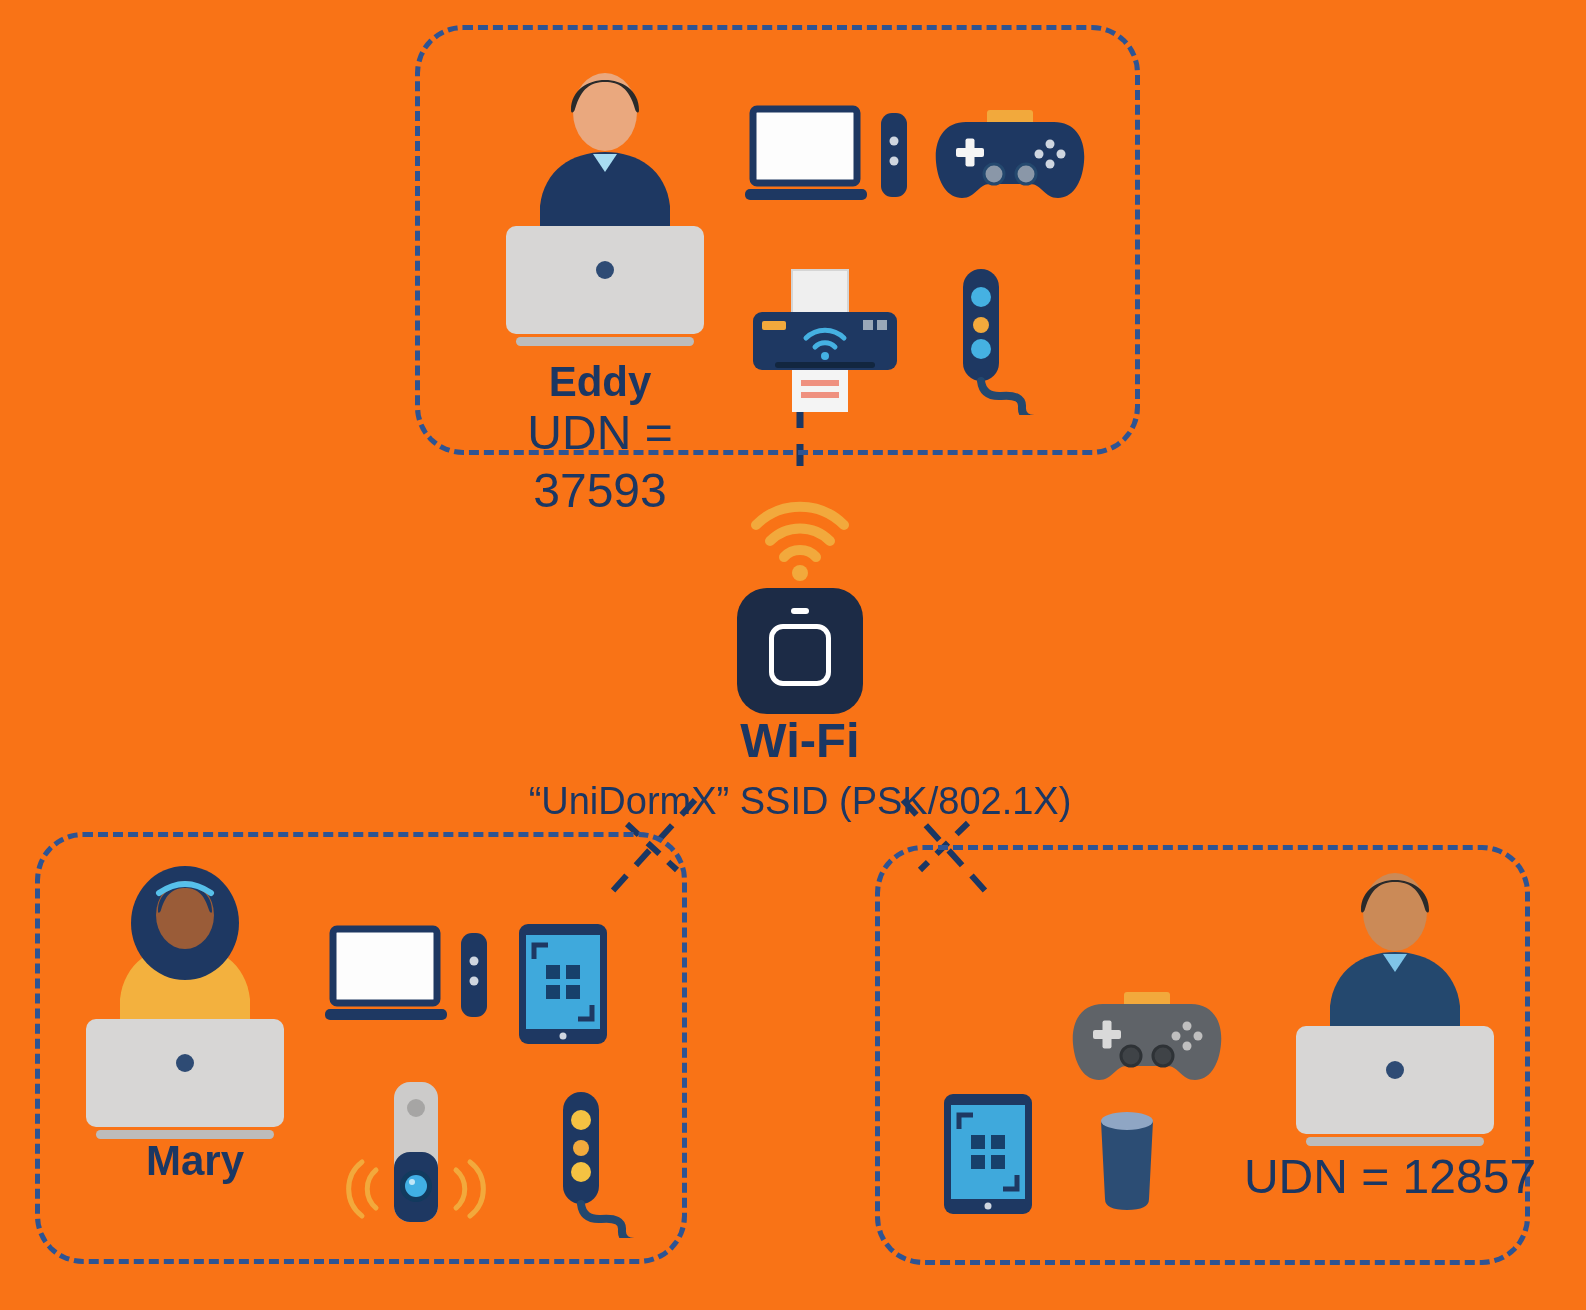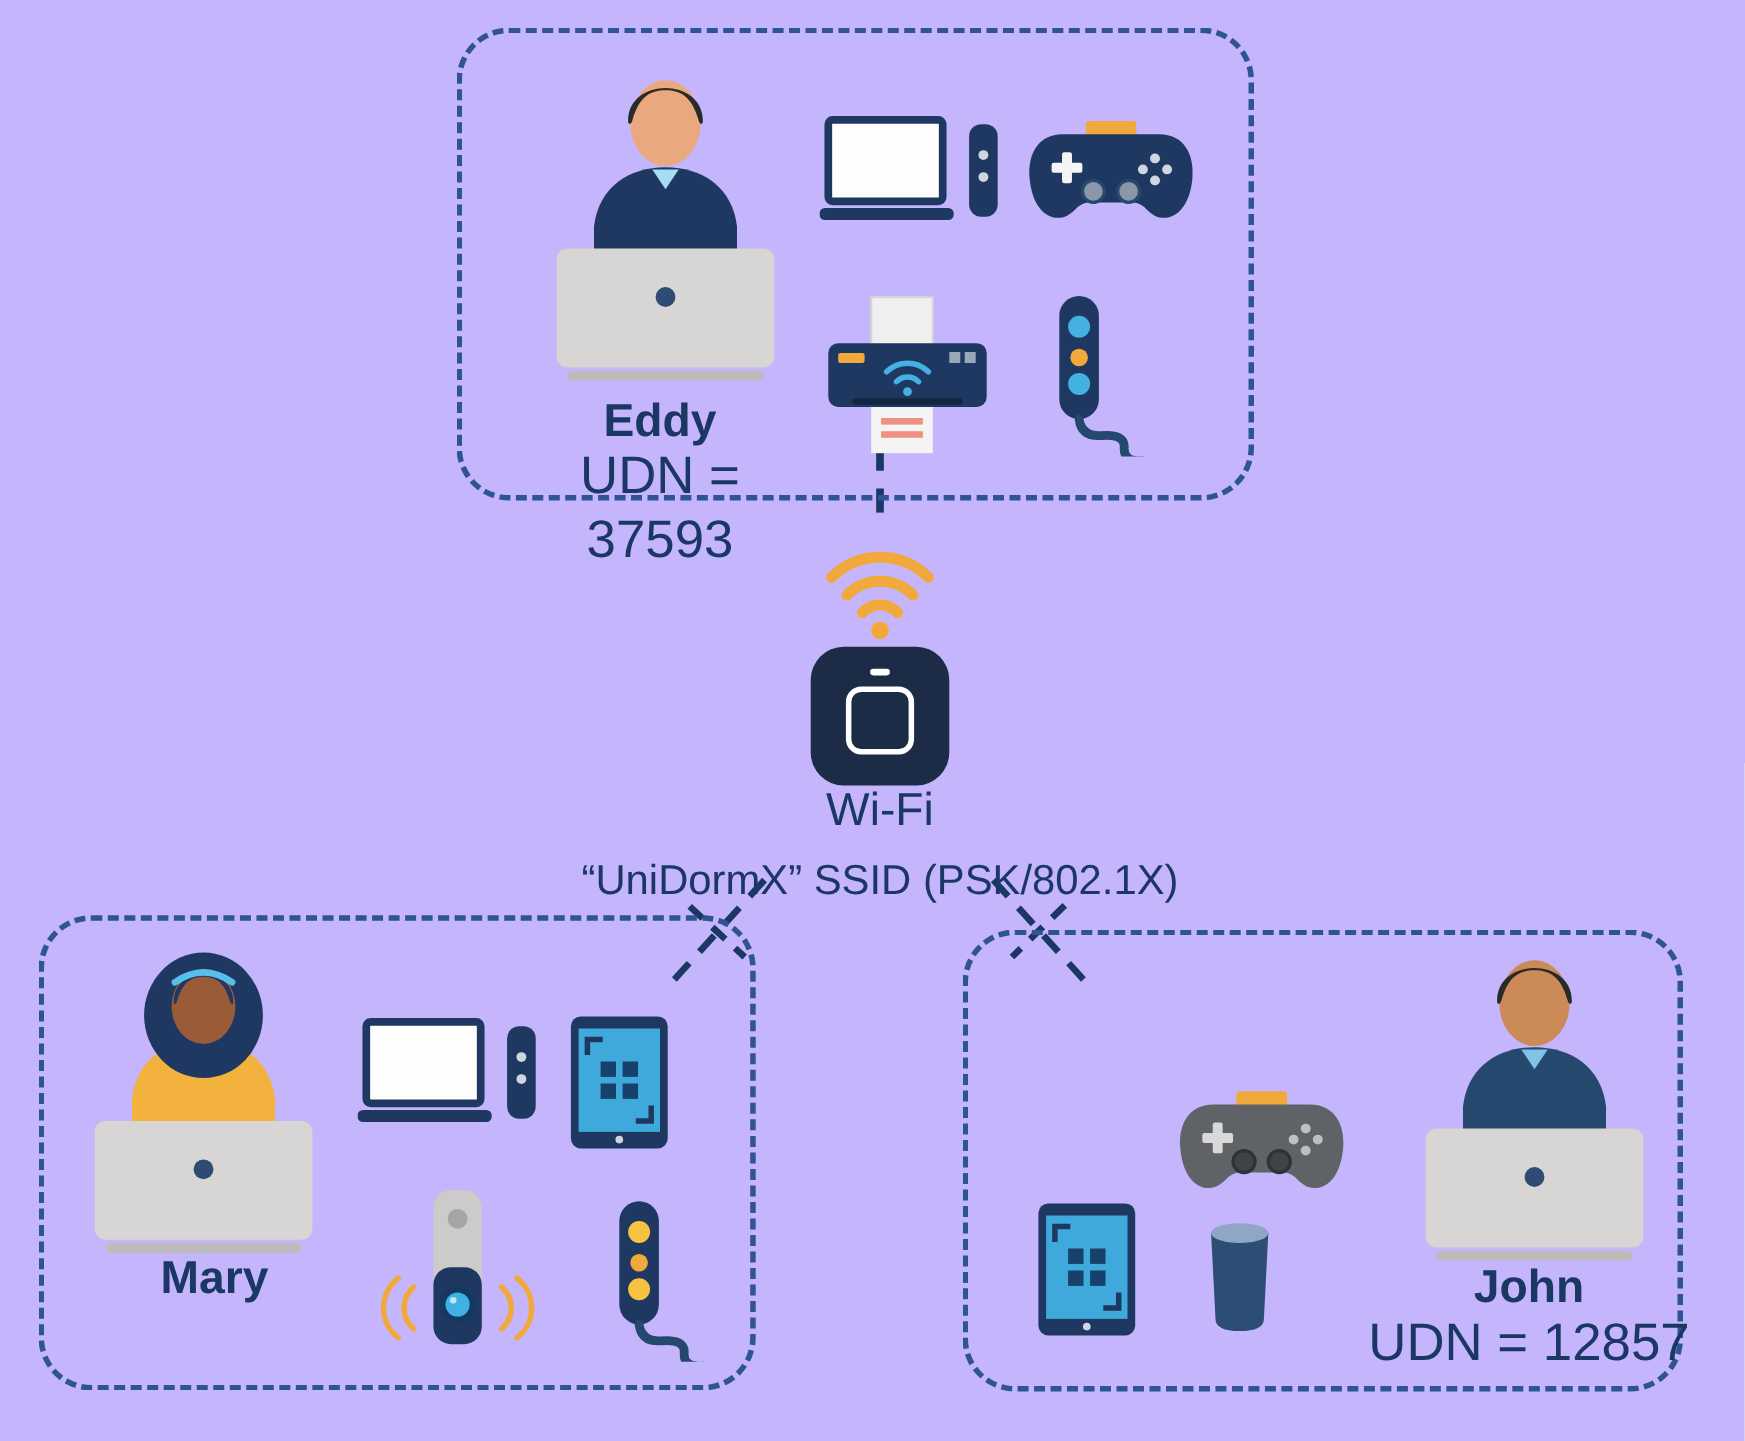--- a/index.html
+++ b/index.html
@@ -1,33 +1,33 @@
 <!DOCTYPE html>
 <html><head>
 <meta charset="utf-8">
 <style>
   html,body{margin:0;padding:0;background:#e9e8e7;}
   .canvas{
     position:relative;
     width:1586px;height:1310px;
-    background:#c4b5fd;
+    background:#f97316;
     font-family:"Liberation Sans", sans-serif;
     overflow:hidden;
   }
   .group-box{
     position:absolute;
     border:5px dashed #2e5493;
     border-radius:48px;
     box-sizing:border-box;
   }
   .abs{position:absolute;}
   .label-block{position:absolute;text-align:center;color:#1b3763;}
   .label-name{font-size:42px;font-weight:700;line-height:1.05;}
   .label-udn{font-size:48px;font-weight:400;line-height:1.2;}
-  .wifi-title{position:absolute;text-align:center;color:#1b3763;font-size:42px;font-weight:400;}
+  .wifi-title{position:absolute;text-align:center;color:#1b3763;font-size:49px;font-weight:700;}
   .wifi-sub{position:absolute;text-align:center;color:#1b3763;font-size:38px;font-weight:400;}
   .ap-box{
     position:absolute;
     width:126px;height:126px;
     background:#1c2b46;border-radius:30px;
   }
   .ap-dash{
     position:absolute;left:50%;transform:translateX(-50%);
     top:20px;width:18px;height:6px;border-radius:3px;background:#ffffff;
   }
@@ -223,18 +223,17 @@
       <path d="M40,200 L40,148 C44,112 72,94 105,94 C138,94 166,112 170,148 L170,200 Z" fill="#24486e"></path>
       <polygon points="93,96 117,96 105,114" fill="#7fc4e8"></polygon>
       <ellipse cx="105" cy="54" rx="32" ry="39" fill="#cb8a57"></ellipse>
       <path d="M71,52 C71,12 139,12 139,52 C139,56 136,55 135,51 C129,30 119,24 105,24 C91,24 81,30 75,51 C74,55 71,56 71,52 Z" fill="#2a2a2a"></path>
       <rect x="6" y="168" width="198" height="108" rx="10" fill="#d7d6d5"></rect>
       <circle cx="105" cy="212" r="9" fill="#2e4b74"></circle>
       <rect x="16" y="279" width="178" height="9" rx="4.5" fill="#bdbcbb"></rect>
     </svg>
 
     <div class="label-block" style="left:360px;top:298px;width:300px;">
-      <div class="label-name">John</div>
       <div class="label-udn">UDN = 12857</div>
     </div>
   </div>
 
 </div>
 
 </body></html>

